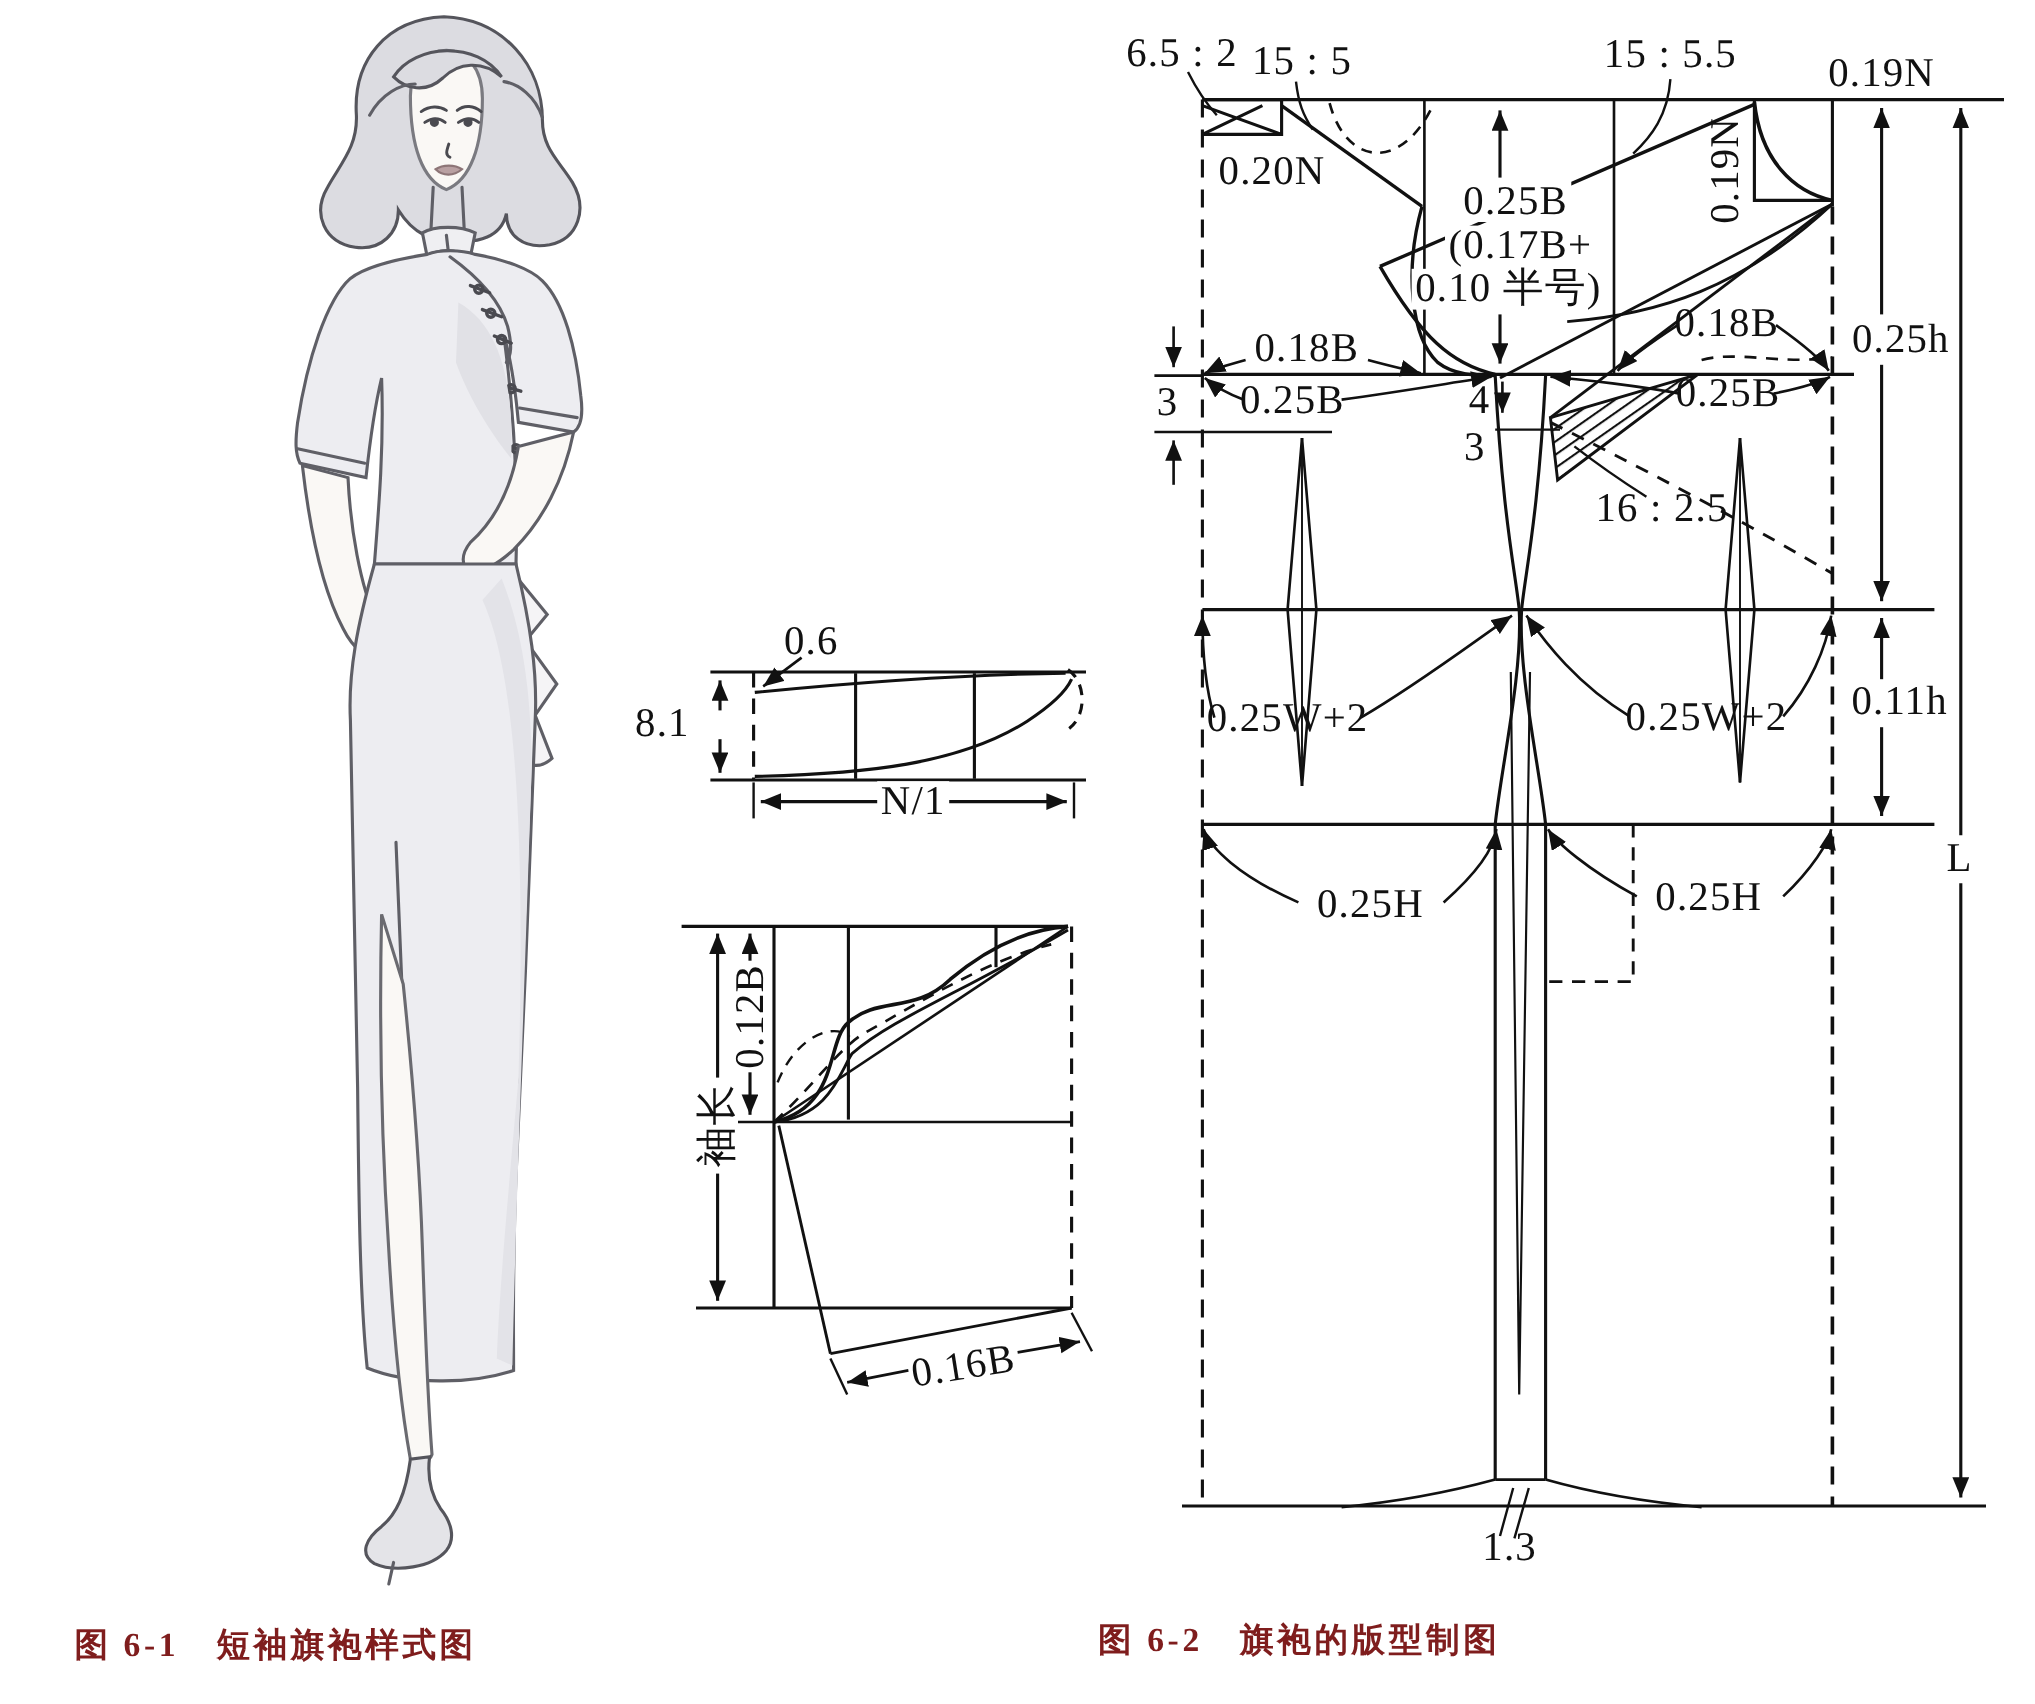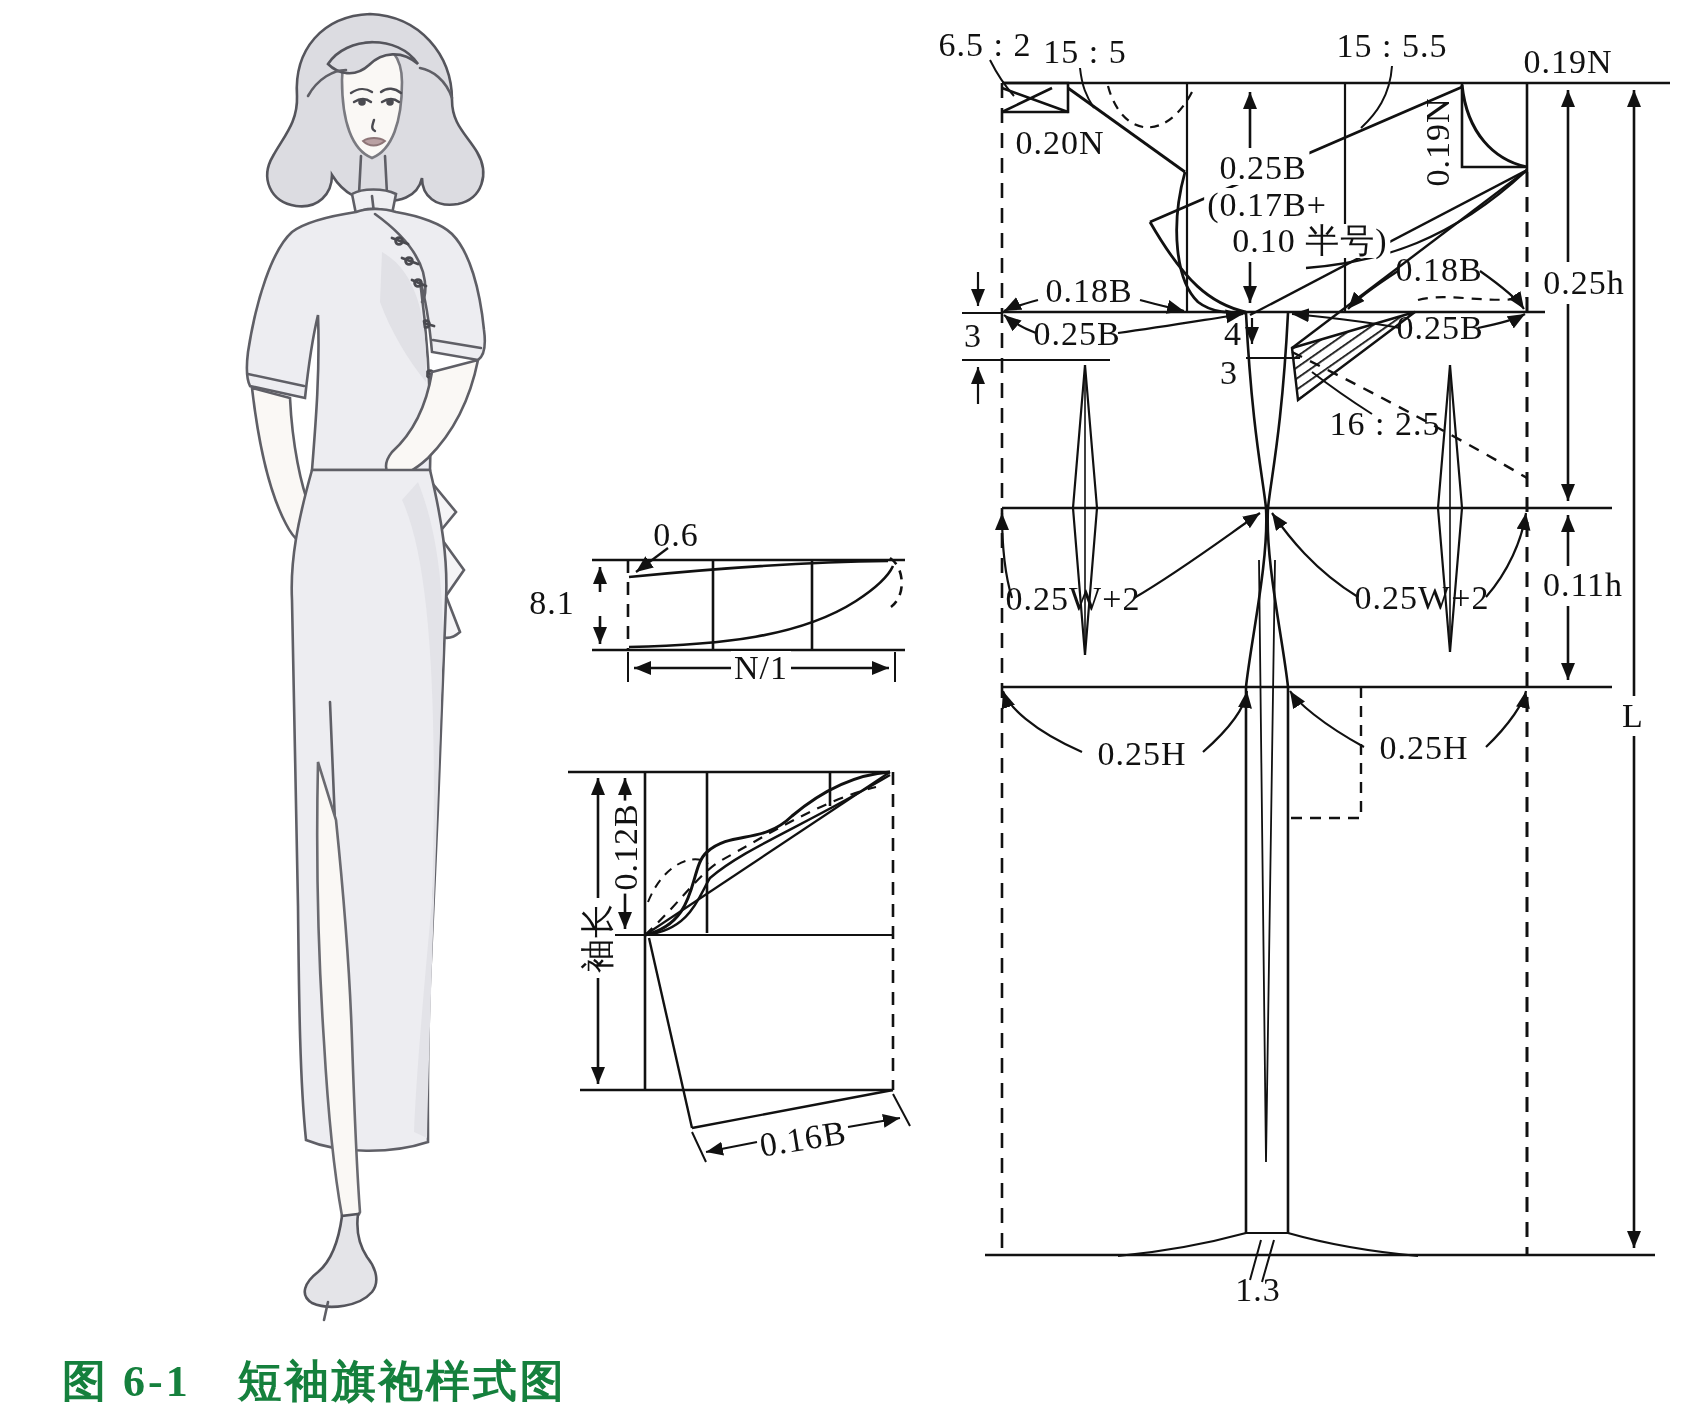--- a/index.html
+++ b/index.html
@@ -4,21 +4,21 @@
 <style>
   html,body{margin:0;padding:0;background:#888;}
   #page{position:relative;width:1696px;height:1420px;background:#ffffff;overflow:hidden;
         font-family:"Liberation Serif","DejaVu Serif",serif;color:#1c1c1c;text-align:right;}
   svg{position:absolute;left:0;top:0;}
   .lbl{position:absolute;transform:translate(-50%,-50%);font-size:34px;white-space:nowrap;
        color:#111;letter-spacing:1px;line-height:1;}
   .lbl.bg{background:#fff;padding:0 3px;}
   .lbl.rot{transform:translate(-50%,-50%) rotate(-90deg);}
   .lbl.tilt{transform:translate(-50%,-50%) rotate(-9deg);}
-  .caption{position:absolute;font-size:44px;font-weight:700;letter-spacing:3px;color:#15803d;
+  .caption{position:absolute;font-size:28px;font-weight:700;letter-spacing:3px;color:#7f1d1d;
        font-family:"Liberation Serif","DejaVu Serif",serif;white-space:nowrap;}
 </style>
 </head>
 <body>
 
 <div id="page">
 
 <svg width="1696" height="1420" viewBox="0 0 1696 1420">
   <defs>
     <marker id="arw" markerWidth="20" markerHeight="16" refX="17" refY="7" orient="auto" markerUnits="userSpaceOnUse">
@@ -236,21 +236,21 @@
 </svg>
 
 <div>
   <div class="lbl" style="left:985px;top:45px">6.5 : 2</div>
   <div class="lbl" style="left:1085px;top:52px">15 : 5</div>
   <div class="lbl" style="left:1392px;top:46px">15 : 5.5</div>
   <div class="lbl" style="left:1568px;top:62px">0.19N</div>
   <div class="lbl" style="left:1060px;top:143px">0.20N</div>
   <div class="lbl bg" style="left:1263px;top:168px">0.25B</div>
   <div class="lbl bg" style="left:1267px;top:205px">(0.17B+</div>
-  <div class="lbl bg" style="left:1310px;top:241px">0.10 半号)</div>
+  <div class="lbl bg" style="left:1257px;top:241px">0.10 半号)</div>
   <div class="lbl rot" style="left:1438px;top:142px">0.19N</div>
   <div class="lbl" style="left:1089px;top:291px">0.18B</div>
   <div class="lbl" style="left:1439px;top:270px">0.18B</div>
   <div class="lbl" style="left:1077px;top:334px">0.25B</div>
   <div class="lbl" style="left:1440px;top:328px">0.25B</div>
   <div class="lbl" style="left:973px;top:336px">3</div>
   <div class="lbl" style="left:1233px;top:334px">4</div>
   <div class="lbl" style="left:1229px;top:373px">3</div>
   <div class="lbl" style="left:1385px;top:424px">16 : 2.5</div>
   <div class="lbl" style="left:1073px;top:599px">0.25W+2</div>
@@ -269,14 +269,15 @@
   <div class="lbl bg" style="left:761px;top:668px">N/1</div>
 </div>
 
 <div>
   <div class="lbl rot bg" style="left:626px;top:847px">0.12B</div>
   <div class="lbl rot bg" style="left:598px;top:938px">袖长</div>
   <div class="lbl tilt" style="left:803px;top:1139px">0.16B</div>
 </div>
 
 <div class="caption" style="left:62px;top:1352px">图 6-1　短袖旗袍样式图</div>
+<div class="caption" style="left:915px;top:1348px">图 6-2　旗袍的版型制图</div>
 
 </div>
 
 </body></html>

